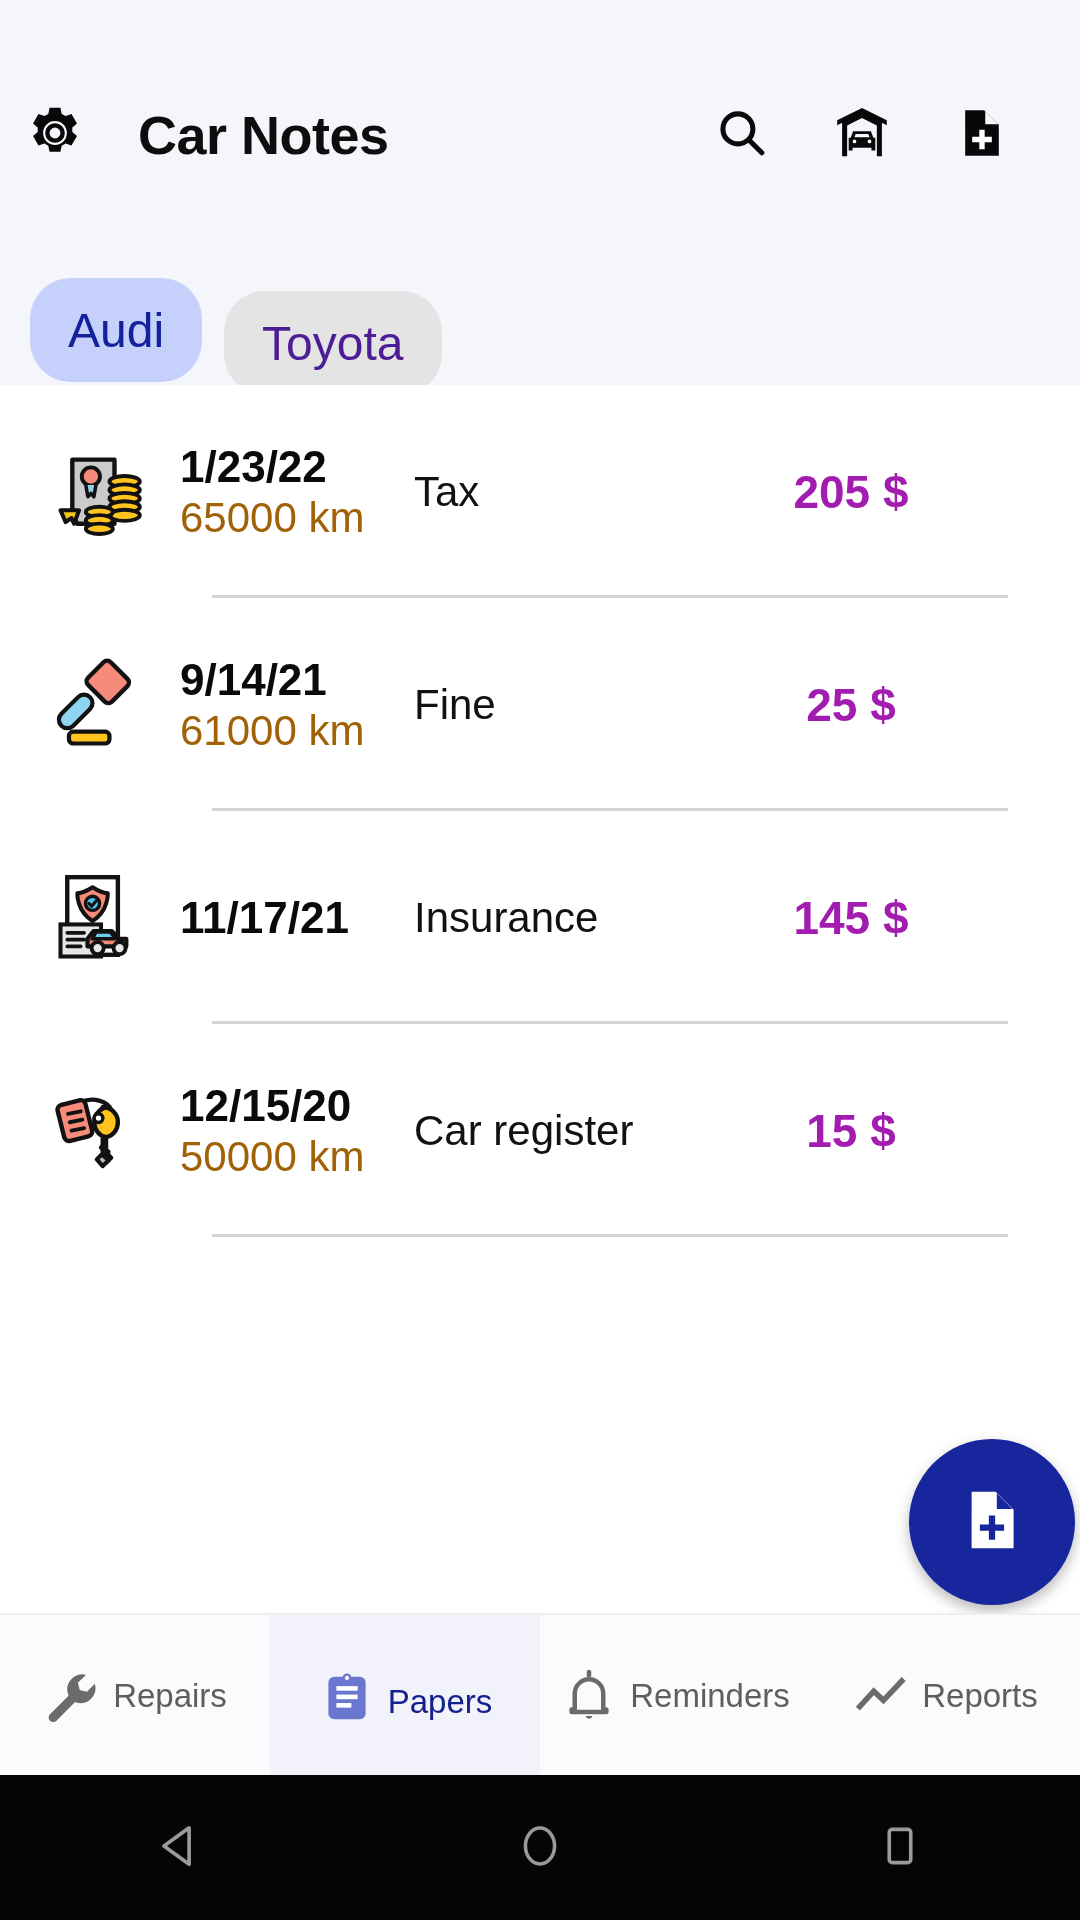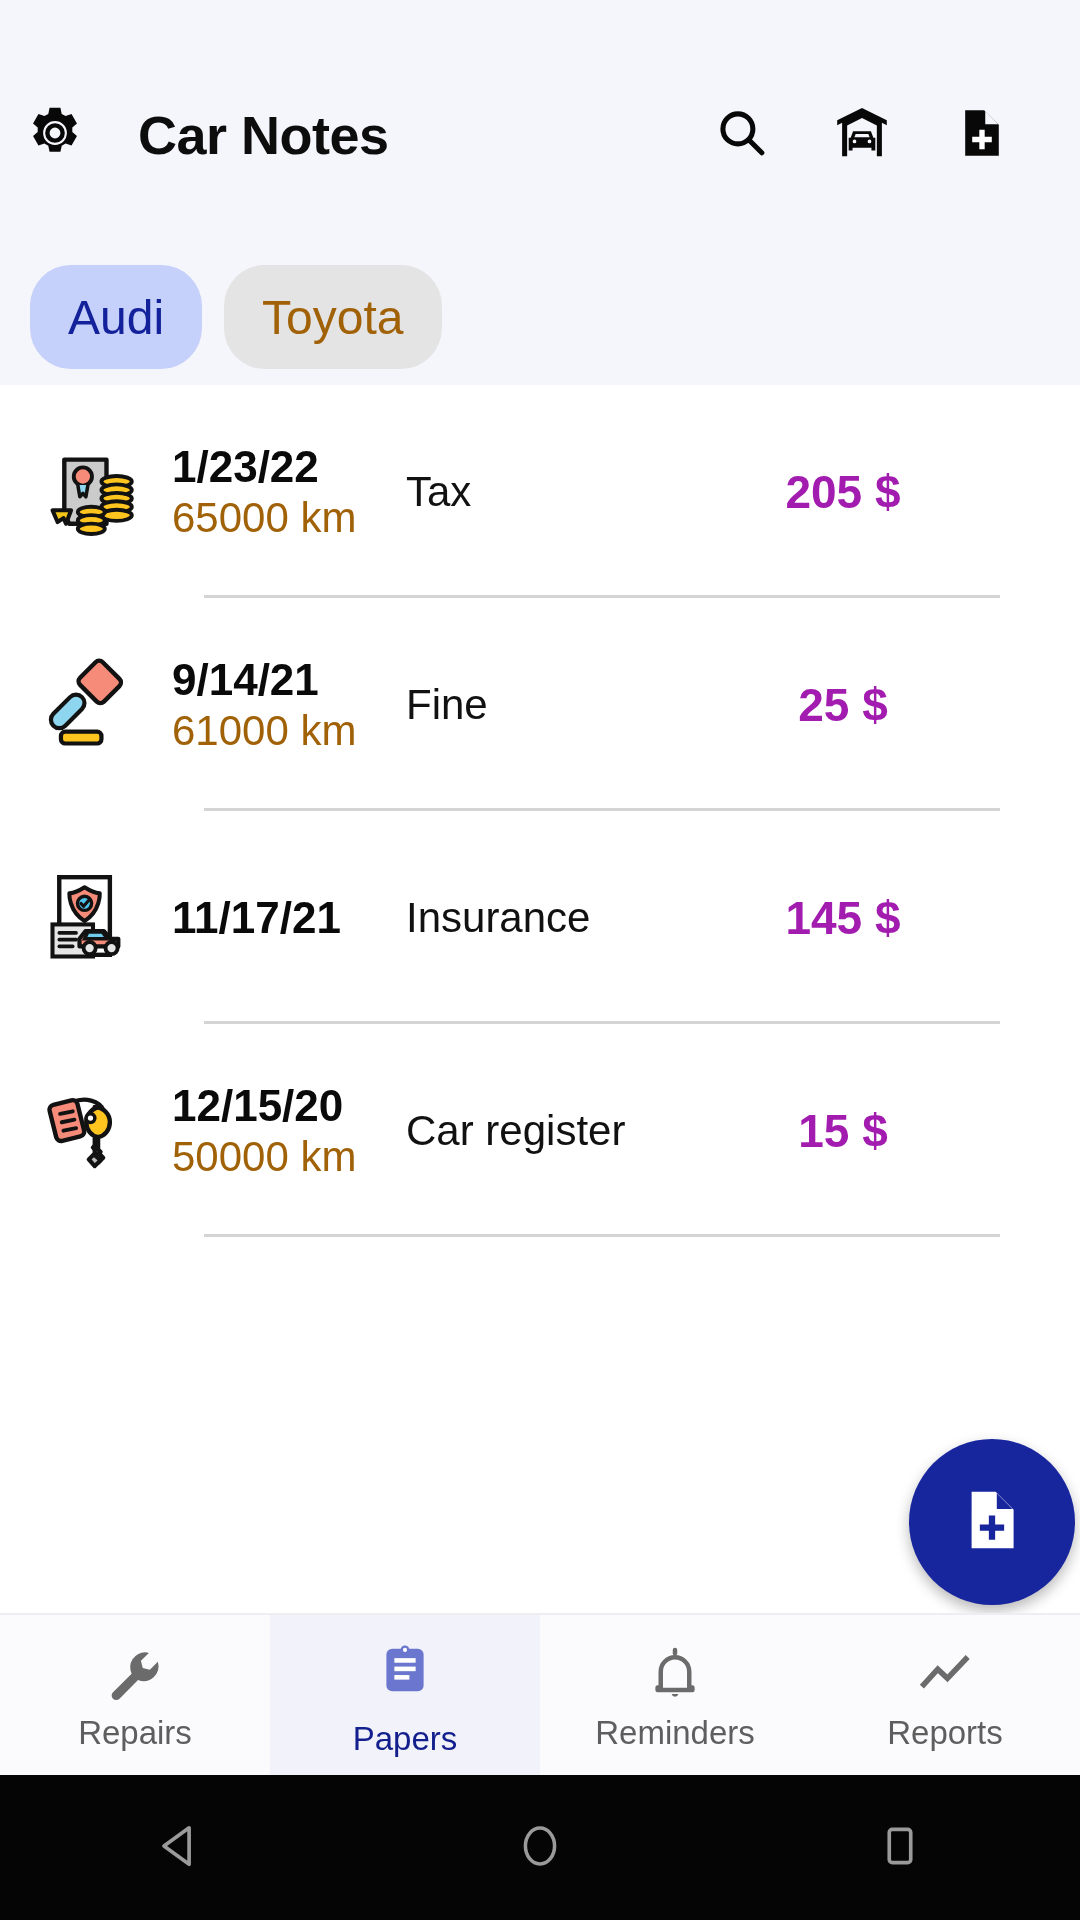--- a/index.html
+++ b/index.html
@@ -84,27 +84,28 @@
     justify-content: center;
     font-size: 48px;
     white-space: nowrap;
   }
   .chip.selected {
     background: #C5D0FB;
     color: #13229B;
   }
   .chip.unselected {
     background: #E4E4E4;
-    color: #a16207;
+    color: #4c1d95;
+    margin-top: 26px;
   }
 
   
   #papers-list {
     position: absolute;
-    top: 385px; left: 4px;
+    top: 385px; left: 12px;
     width: 996px;
     height: 1220px;
     background: #ffffff;
   }
 
   .paper-row {
     position: relative;
     height: 213px;
     display: flex;
     align-items: center;
@@ -205,21 +206,21 @@
     width: 1080px;
     height: 162px;
     display: flex;
     background: #FBFBFD;
     border-top: 2px solid #EDEDF2;
   }
 
   .nav-item {
     flex: 1 1 0;
     display: flex;
-    flex-direction: column;
+    flex-direction: row;
     align-items: center;
     justify-content: center;
     gap: 12px;
     height: 100%;
   }
   .nav-item.active { background: #F2F2FA; }
 
   .nav-label {
     font-size: 33px;
     color: #5E5E5E;

